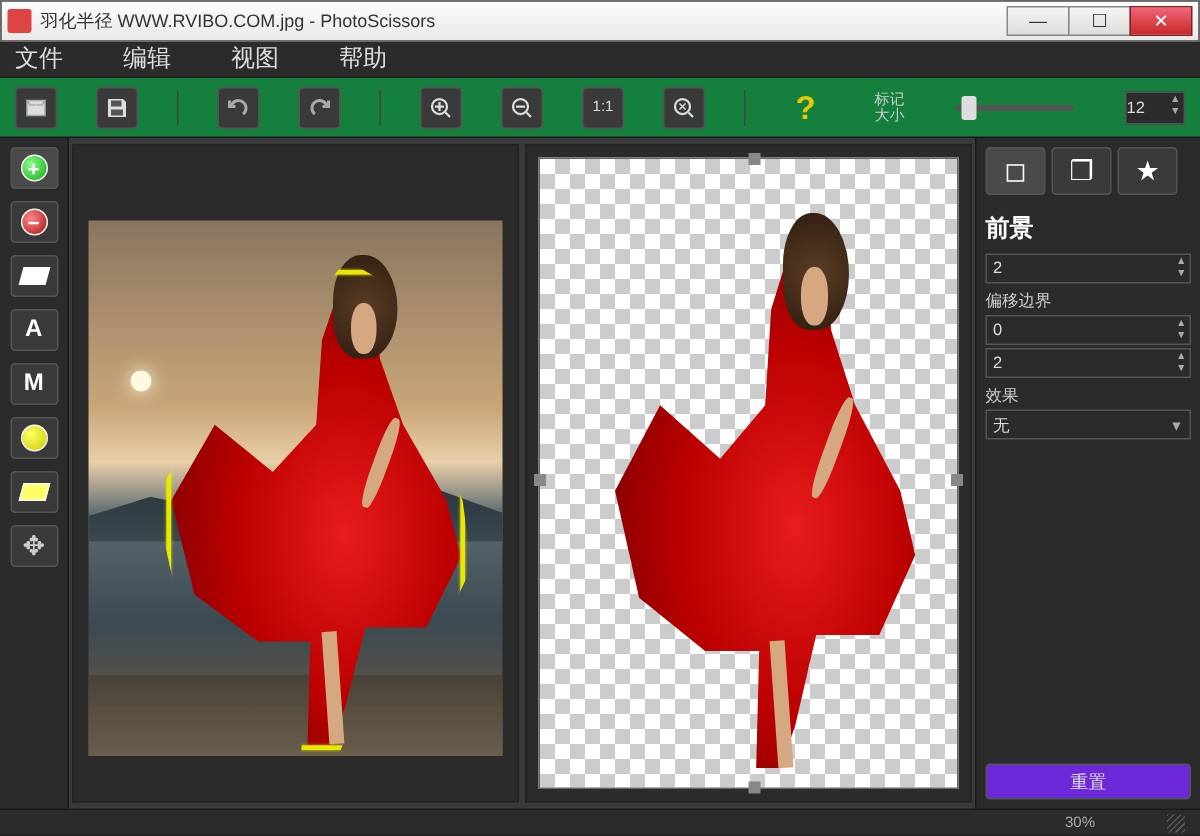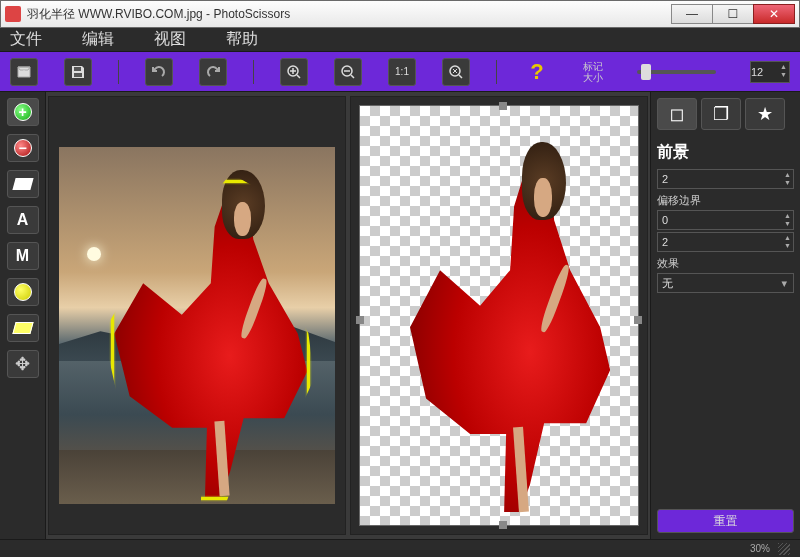--- a/index.html
+++ b/index.html
@@ -11,21 +11,21 @@
   .titlebar-text { font-size: 12px; color: #333; flex: 1; }
   .window-controls { display: flex; }
   .win-btn { width: 42px; height: 20px; display:flex; align-items:center; justify-content:center; font-size:12px; color:#333; border:1px solid #888; margin-left:-1px; background: linear-gradient(#f5f5f5,#dcdcdc); cursor:pointer; }
   .win-close { background: linear-gradient(#e67,#c92a2a); color:#fff; border-color:#8a1f1f; }
 
   
   .menubar { height: 24px; background: #2b2b2b; display:flex; align-items:center; padding: 0 10px; gap: 40px; border-bottom:1px solid #1a1a1a; }
   .menu-item { color:#ddd; font-size:16px; cursor:pointer; }
 
   
-  .toolbar { height: 40px; background: #6d28d9; display:flex; align-items:center; padding: 0 10px; gap: 26px; border-bottom:1px solid #1a1a1a; }
+  .toolbar { height: 40px; background: #15803d; display:flex; align-items:center; padding: 0 10px; gap: 26px; border-bottom:1px solid #1a1a1a; }
   .tbtn { width:28px; height:28px; background:#3a3a3a; border:1px solid #555; border-radius:3px; display:flex; align-items:center; justify-content:center; color:#eee; cursor:pointer; font-size:14px; }
   .tbtn svg { width:16px; height:16px; }
   .tsep { width:1px; height:24px; background:#444; }
   .marker-label { font-size:10px; color:#ccc; line-height:11px; margin-left:6px; }
   .slider-track { flex:1; height:4px; background:#555; border-radius:2px; position:relative; margin:0 8px; }
   .slider-thumb { width:10px; height:16px; background:#ddd; position:absolute; top:-6px; left:5%; border-radius:2px; }
   .spin { width:40px; height:22px; background:#2b2b2b; border:1px solid #555; color:#ddd; font-size:11px; display:flex; align-items:center; padding:0 0; position:relative; }
   .spin-arrows { position:absolute; right:2px; top:1px; display:flex; flex-direction:column; }
   .spin-arrows span { font-size:7px; color:#aaa; line-height:8px; cursor:pointer; }
 
@@ -76,21 +76,21 @@
   .tab-btn.active { background:#4a4a4a; }
   .section-title { font-size:16px; color:#ffffff; font-weight:bold; margin:4px 0; }
   .field-label { font-size:11px; color:#ccc; margin-top:4px; }
   .field-input { height:20px; background:#2b2b2b; border:1px solid #555; color:#ddd; font-size:11px; padding:0 4px; margin-top:2px; position:relative; display:flex; align-items:center; }
   .field-arrows { position:absolute; right:2px; top:1px; display:flex; flex-direction:column; }
   .field-arrows span { font-size:7px; color:#aaa; line-height:8px; cursor:pointer; }
   .dropdown::after { content:"▾"; position:absolute; right:6px; color:#aaa; }
   .reset-btn { height:24px; background:#6d28d9; border:1px solid #555; border-radius:3px; color:#ddd; font-size:12px; display:flex; align-items:center; justify-content:center; cursor:pointer; margin-top:auto; }
 
   
-  .statusbar { height:18px; background:#2b2b2b; border-top:1px solid #1a1a1a; display:flex; align-items:center; justify-content:flex-end; padding:0 10px; color:#aaa; font-size:10px; }
+  .statusbar { height:18px; background:#2b2b2b; border-top:1px solid #1a1a1a; display:flex; align-items:center; justify-content:flex-end; padding:0 10px; color:#aaa; font-size:10px;gap:40px; }
   .resize-grip { width:12px; height:12px; margin-left:8px; background: repeating-linear-gradient(135deg, #555 0 1px, transparent 1px 3px); }
 </style>
 </head>
 <body>
 
 <div class="titlebar">
   <div class="titlebar-icon"></div>
   <div class="titlebar-text">羽化半径 WWW.RVIBO.COM.jpg - PhotoScissors</div>
   <div class="window-controls">
     <div class="win-btn">—</div>

